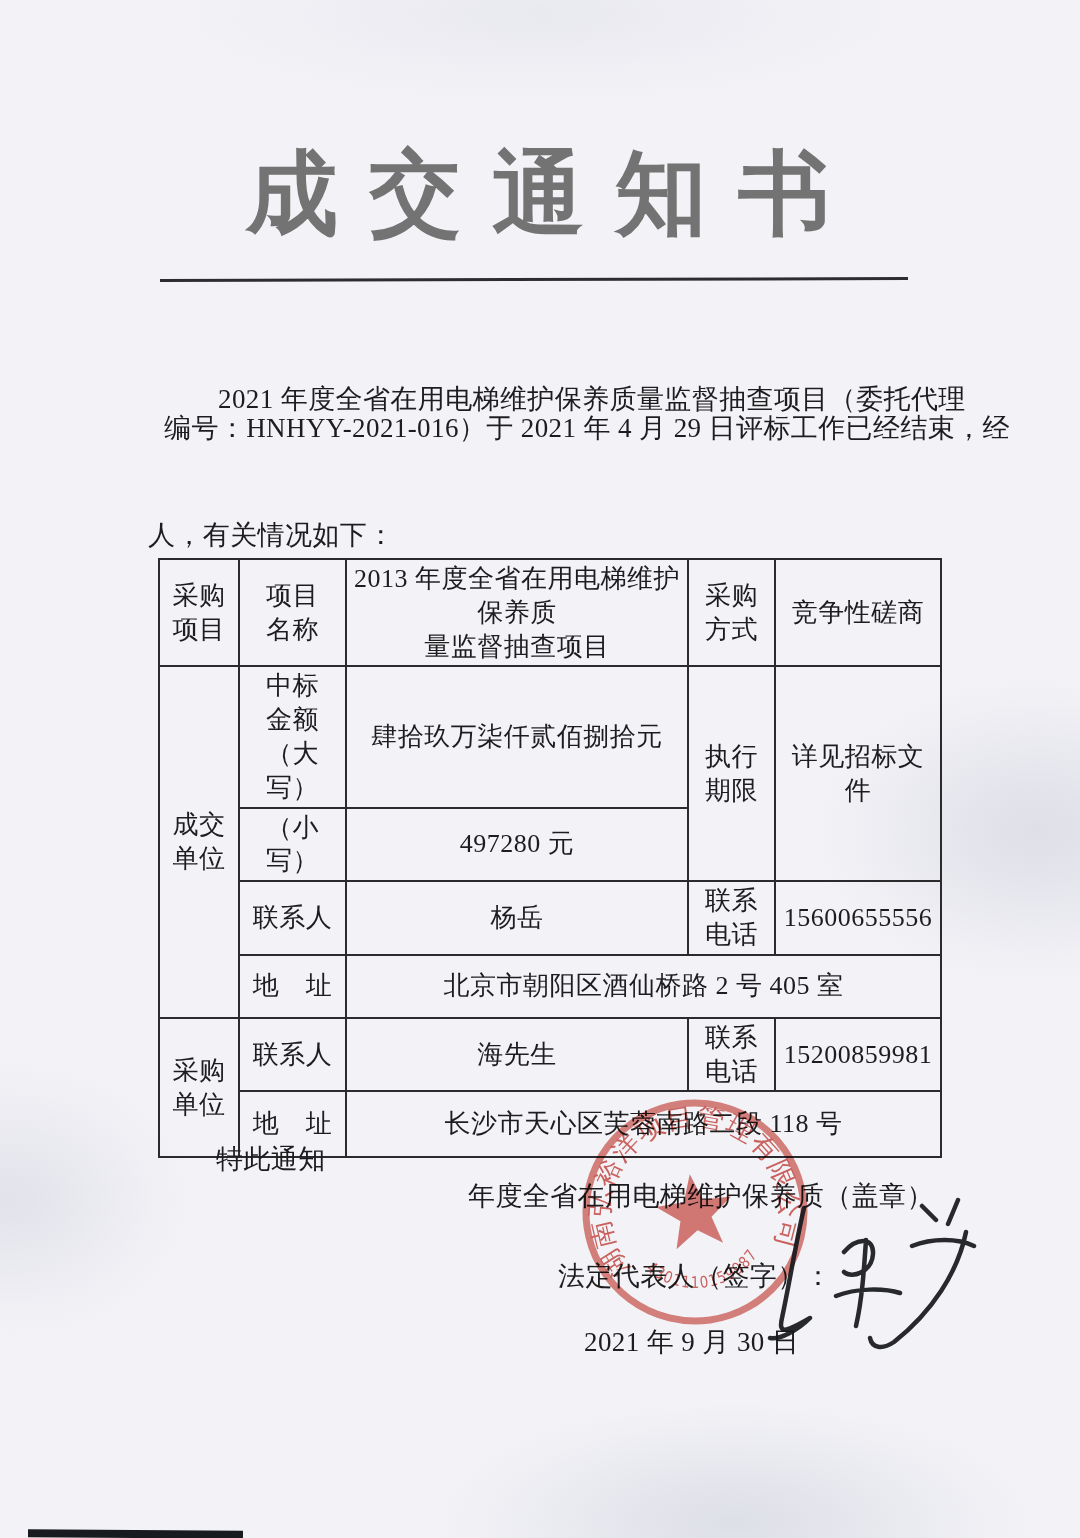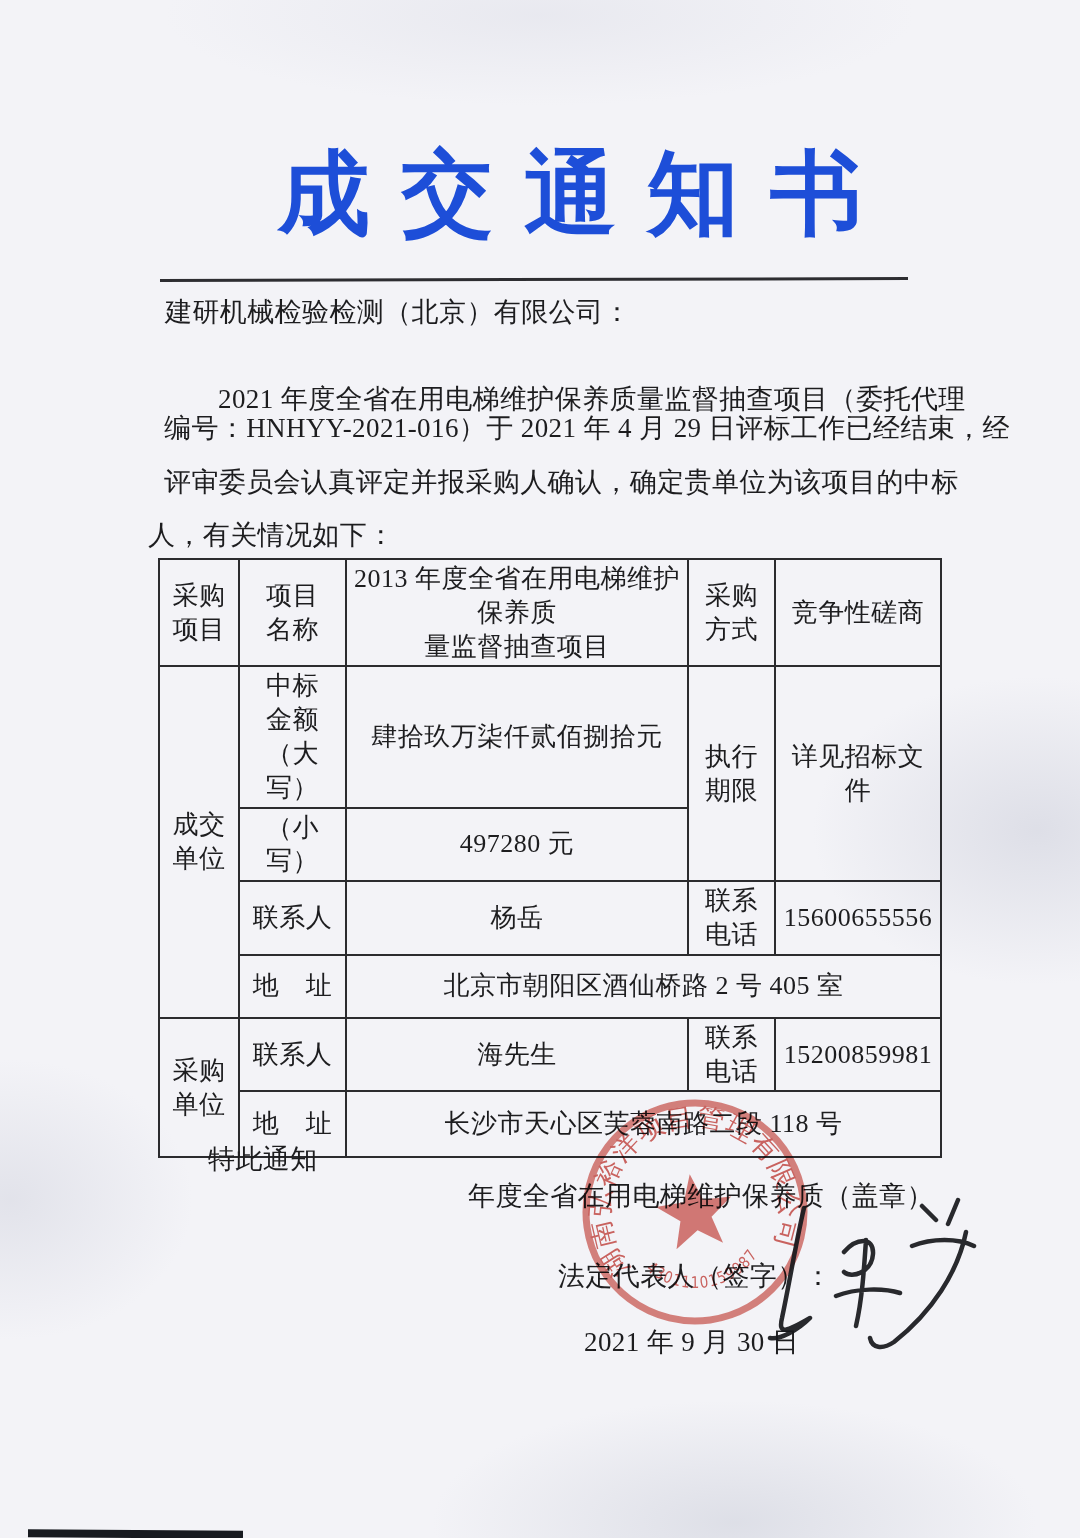--- a/index.html
+++ b/index.html
@@ -10,22 +10,22 @@
   }
   .shade{position:absolute;inset:0;pointer-events:none;
     background:
       radial-gradient(ellipse 320px 220px at 96% 54%, rgba(204,206,218,.55), transparent 70%),
       radial-gradient(ellipse 420px 170px at 68% 99%, rgba(200,203,215,.5), transparent 72%),
       radial-gradient(ellipse 260px 200px at 1% 78%, rgba(205,207,219,.45), transparent 70%),
       radial-gradient(ellipse 500px 120px at 50% 1%, rgba(222,223,232,.5), transparent 75%);
   }
   .title{
     position:absolute;top:148px;left:246px;
-    font-size:92px;font-weight:700;color:#1d4ed8;
-    letter-spacing:31px;white-space:nowrap;line-height:1;margin-left:32px;
+    font-size:92px;font-weight:700;color:#737373;
+    letter-spacing:31px;white-space:nowrap;line-height:1;
   }
   .rule{position:absolute;top:278px;left:160px;width:748px;height:3px;background:#2d2d31;transform:rotate(-.15deg);}
   .tline{position:absolute;white-space:nowrap;font-size:27px;letter-spacing:.4px;line-height:1.2;}
   .doc-table{
     position:absolute;left:158px;top:558px;width:782px;
     border-collapse:collapse;table-layout:fixed;
   }
   .doc-table td{
     border:2px solid #2b2b2e;text-align:center;vertical-align:middle;
     font-size:26px;line-height:1.3;white-space:pre-line;padding:2px 3px;
@@ -37,25 +37,23 @@
 </style>
 </head>
 <body>
 
 <div class="page">
   <div class="shade"></div>
 
   <div class="title">成交通知书</div>
   <div class="rule"></div>
 
-  <div class="tline" style="top:296px;left:165px;">建研机械检验检测（北京）有限公司：</div>
 
   <div class="tline" style="top:358px;left:218px;margin-top:25px;">2021 年度全省在用电梯维护保养质量监督抽查项目（委托代理</div>
   <div class="tline" style="top:412px;left:164px;">编号：HNHYY-2021-016）于 2021 年 4 月 29 日评标工作已经结束，经</div>
-  <div class="tline" style="top:466px;left:164px;">评审委员会认真评定并报采购人确认，确定贵单位为该项目的中标</div>
   <div class="tline" style="top:519px;left:148px;">人，有关情况如下：</div>
 
   <table class="doc-table">
     <colgroup>
       <col style="width:80px">
         <col style="width:107px">
         <col style="width:342px">
         <col style="width:87px">
         <col style="width:166px">
     </colgroup>
@@ -106,21 +104,21 @@
 电话</td>
       <td>15200859981</td>
     </tr>
     <tr style="height:66px">
       <td>地　址</td>
       <td colspan="3">长沙市天心区芙蓉南路二段 118 号</td>
     </tr>
   </tbody>
     </table>
 
-  <div class="tline" style="top:1143px;left:208px;text-align:center;">特此通知</div>
+  <div class="tline" style="top:1143px;left:216px;text-align:center;">特此通知</div>
 
   <div class="tline" style="top:1180px;left:468px;">年度全省在用电梯维护保养质（盖章）</div>
   <div class="tline" style="top:1260px;left:558px;">法定代表人（签字）：</div>
   <div class="tline" style="top:1326px;left:584px;">2021 年 9 月 30 日</div>
 
   <svg class="stamp" width="240" height="240" viewBox="0 0 240 240">
     <g transform="rotate(-8 120 120)" fill="none">
       <circle cx="120" cy="120" r="109" stroke="#d4635c" stroke-width="7" opacity="0.85"></circle>
       <polygon points="120,82 129.7,108.7 158,109.6 135.7,127.1 143.5,154.4 120,138.5 96.5,154.4 104.3,127.1 82,109.6 110.3,108.7" fill="#d4635c" opacity="0.9"></polygon>
       <path id="arcTop" d="M 49.6,169.3 A 86,86 0 1 1 190.4,169.3"></path>

